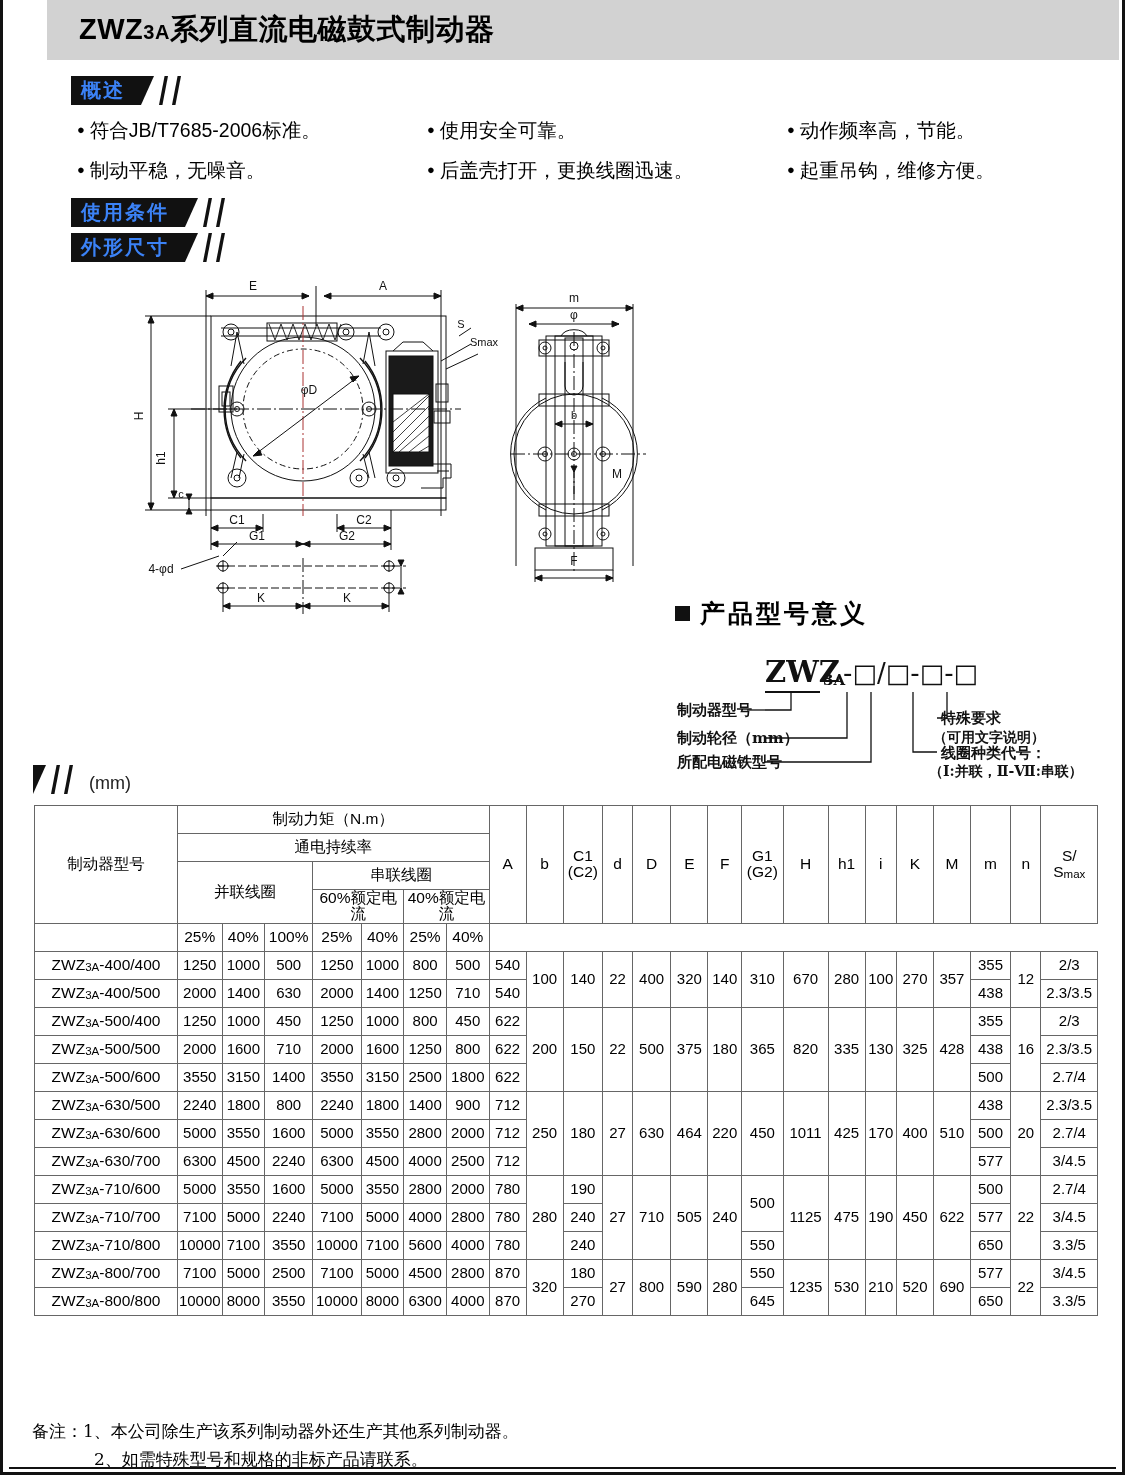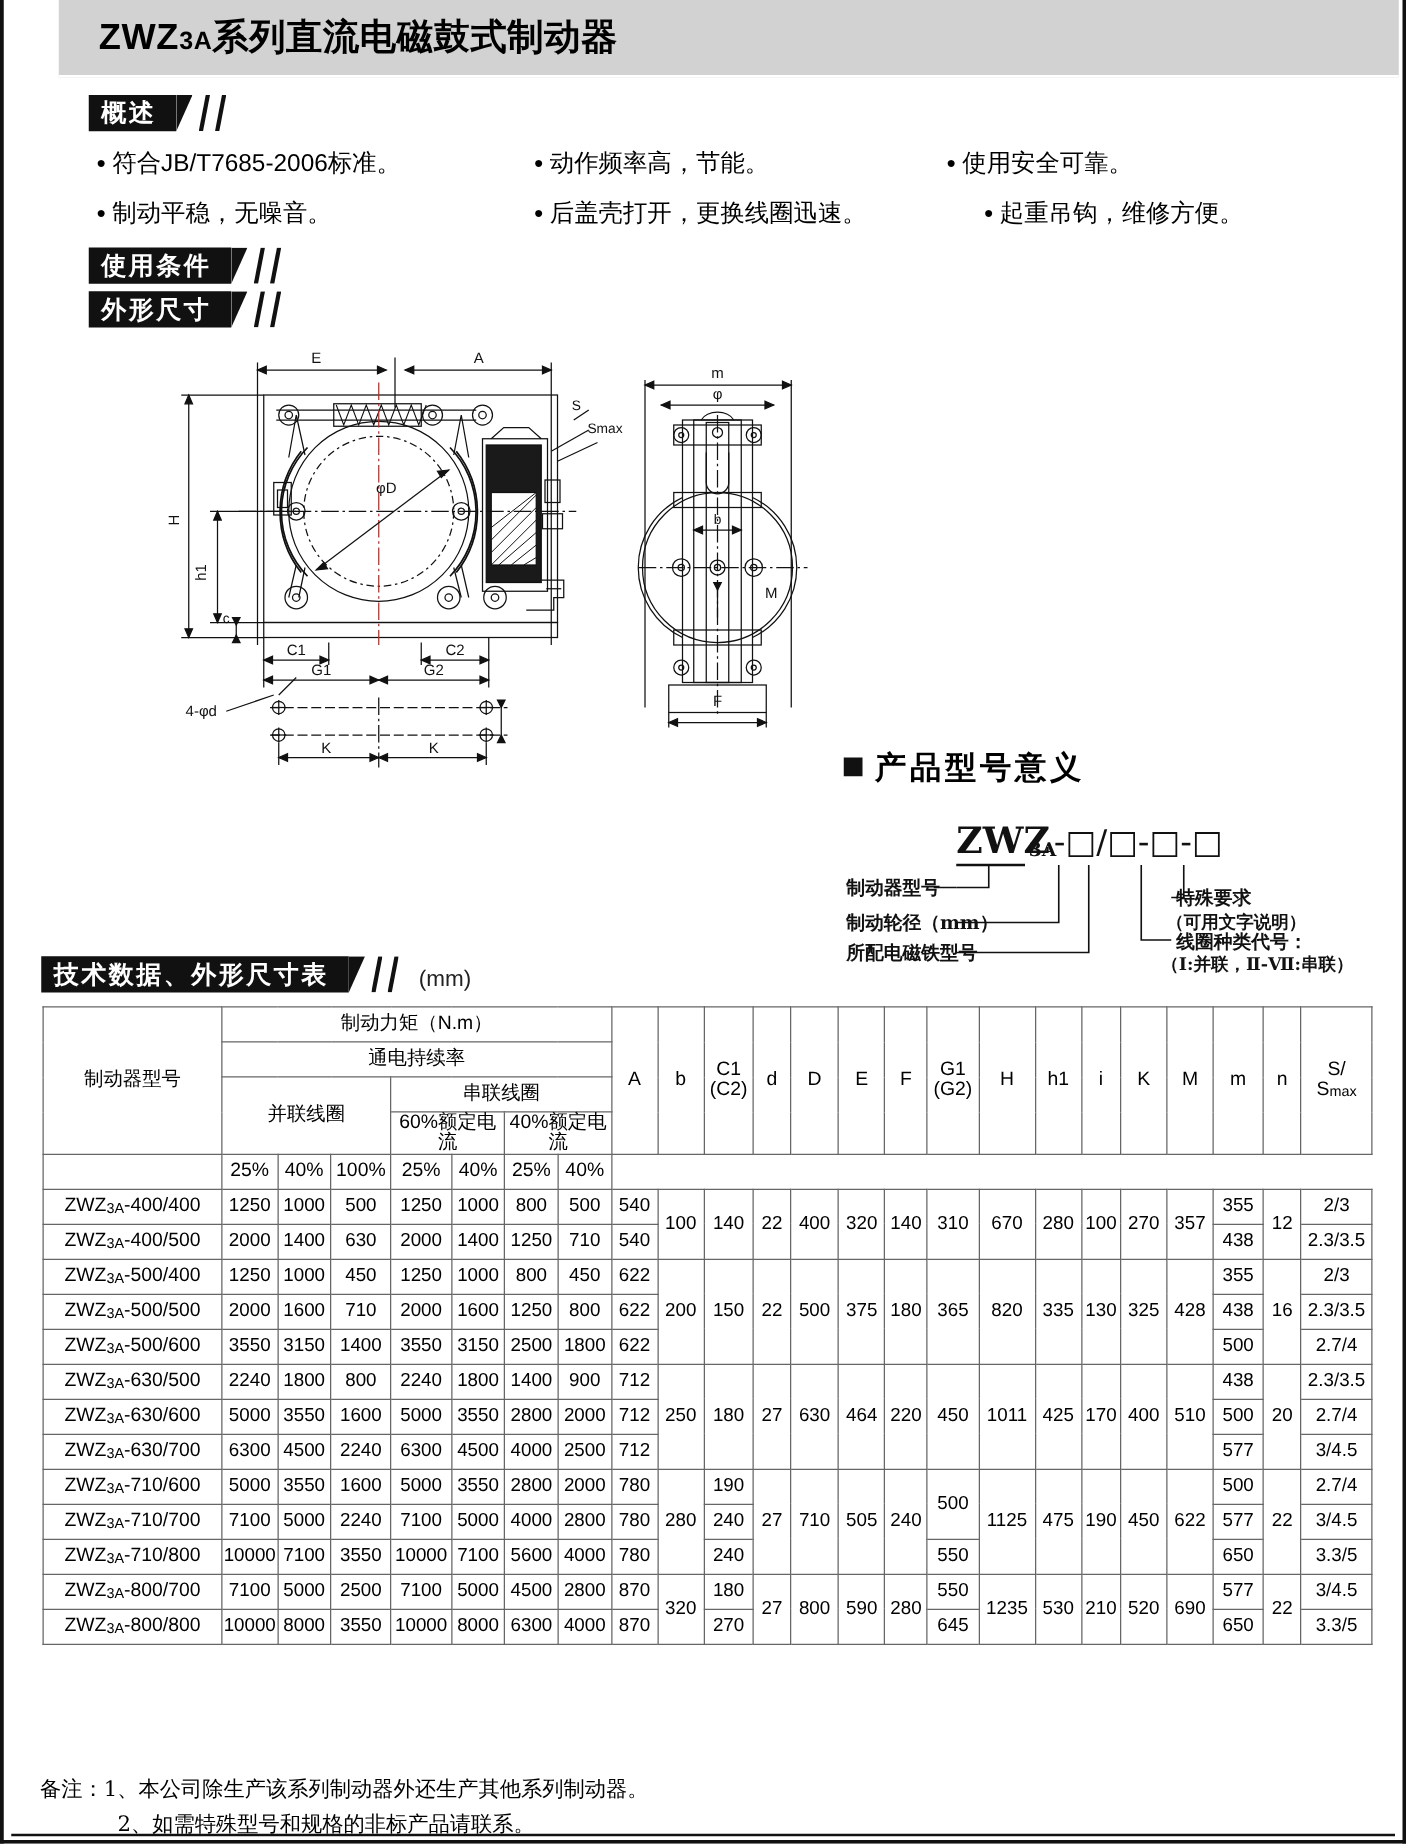--- a/index.html
+++ b/index.html
@@ -25,21 +25,21 @@
     border-bottom:2px solid #fff;
   }
   .titlebar .t {
     font-size:29px; font-weight:bold; letter-spacing:.5px;
     padding-left:32px; white-space:nowrap;
   }
   .titlebar .t .sub { font-size:20px; }
   
   .sect { margin:14px 0 4px 30px; display:flex; align-items:stretch; height:29px; }
   .sect .lab {
-    background:#111; color:#ffffff; font-size:20px; font-weight:bold;
+    background:#111; color:#3b82f6; font-size:20px; font-weight:bold;
     padding:0 16px 0 10px; display:flex; align-items:center;
     font-family:"DejaVu Serif","Liberation Serif",serif;
     letter-spacing:2px;
   }
   .sect .tri {
     width:13px; background:#111;
     clip-path:polygon(0 0, 100% 0, 0 100%);
   }
   .sect .sl { width:9px; margin-left:5px; background:#111;
     clip-path:polygon(62% 0, 100% 0, 38% 100%, 0 100%); }
@@ -96,22 +96,22 @@
   <div class="sect">
     <div class="lab">概述</div>
     <div class="tri"></div>
     <div class="sl"></div>
     <div class="sl2"></div>
   </div>
 
   <div class="ovw">
     <div class="row">
       <div class="cell c1"><span class="dot">●</span><span>符合JB/T7685-2006标准。</span></div>
+      <div class="cell c2"><span class="dot">●</span><span>使用安全可靠。</span></div>
       <div class="cell c3"><span class="dot">●</span><span>动作频率高，节能。</span></div>
-      <div class="cell c2"><span class="dot">●</span><span>使用安全可靠。</span></div>
     </div>
     <div class="row">
       <div class="cell c1"><span class="dot">●</span><span>制动平稳，无噪音。</span></div>
       <div class="cell c2"><span class="dot">●</span><span>后盖壳打开，更换线圈迅速。</span></div>
       <div class="cell c3"><span class="dot">●</span><span>起重吊钩，维修方便。</span></div>
     </div>
   </div>
 
   <div class="sect">
     <div class="lab">使用条件</div>
@@ -377,21 +377,20 @@
       <text x="2" y="113" font-size="15" fill="#111" font-family="DejaVu Serif, Liberation Serif, serif" font-weight="bold">制动轮径（mm）</text>
       <text x="2" y="137" font-size="15" fill="#111" font-family="DejaVu Serif, Liberation Serif, serif" font-weight="bold">所配电磁铁型号</text>
       <text x="266" y="93" font-size="15" fill="#111" font-family="DejaVu Serif, Liberation Serif, serif" font-weight="bold">特殊要求</text>
       <text x="258" y="112" font-size="14" fill="#111" font-family="DejaVu Serif, Liberation Serif, serif" font-weight="bold">（可用文字说明）</text>
       <text x="266" y="128" font-size="15" fill="#111" font-family="DejaVu Serif, Liberation Serif, serif" font-weight="bold">线圈种类代号：</text>
       <text x="254" y="146" font-size="14" fill="#111" font-family="DejaVu Serif, Liberation Serif, serif" font-weight="bold">（Ⅰ:并联，Ⅱ-Ⅶ:串联）</text>
     </svg>
   </div>
 
   <div class="sect" style="position:absolute; left:0; top:765px; margin:0 0 0 30px;">
-    <div class="lab">技术数据、外形尺寸表</div>
     <div class="tri"></div>
     <div class="sl"></div>
     <div class="sl2"></div>
     <div class="mm">(mm)</div>
   </div>
 
   <div class="tblwrap">
     <table class="spec">
       <colgroup>
         <col style="width:150px">

